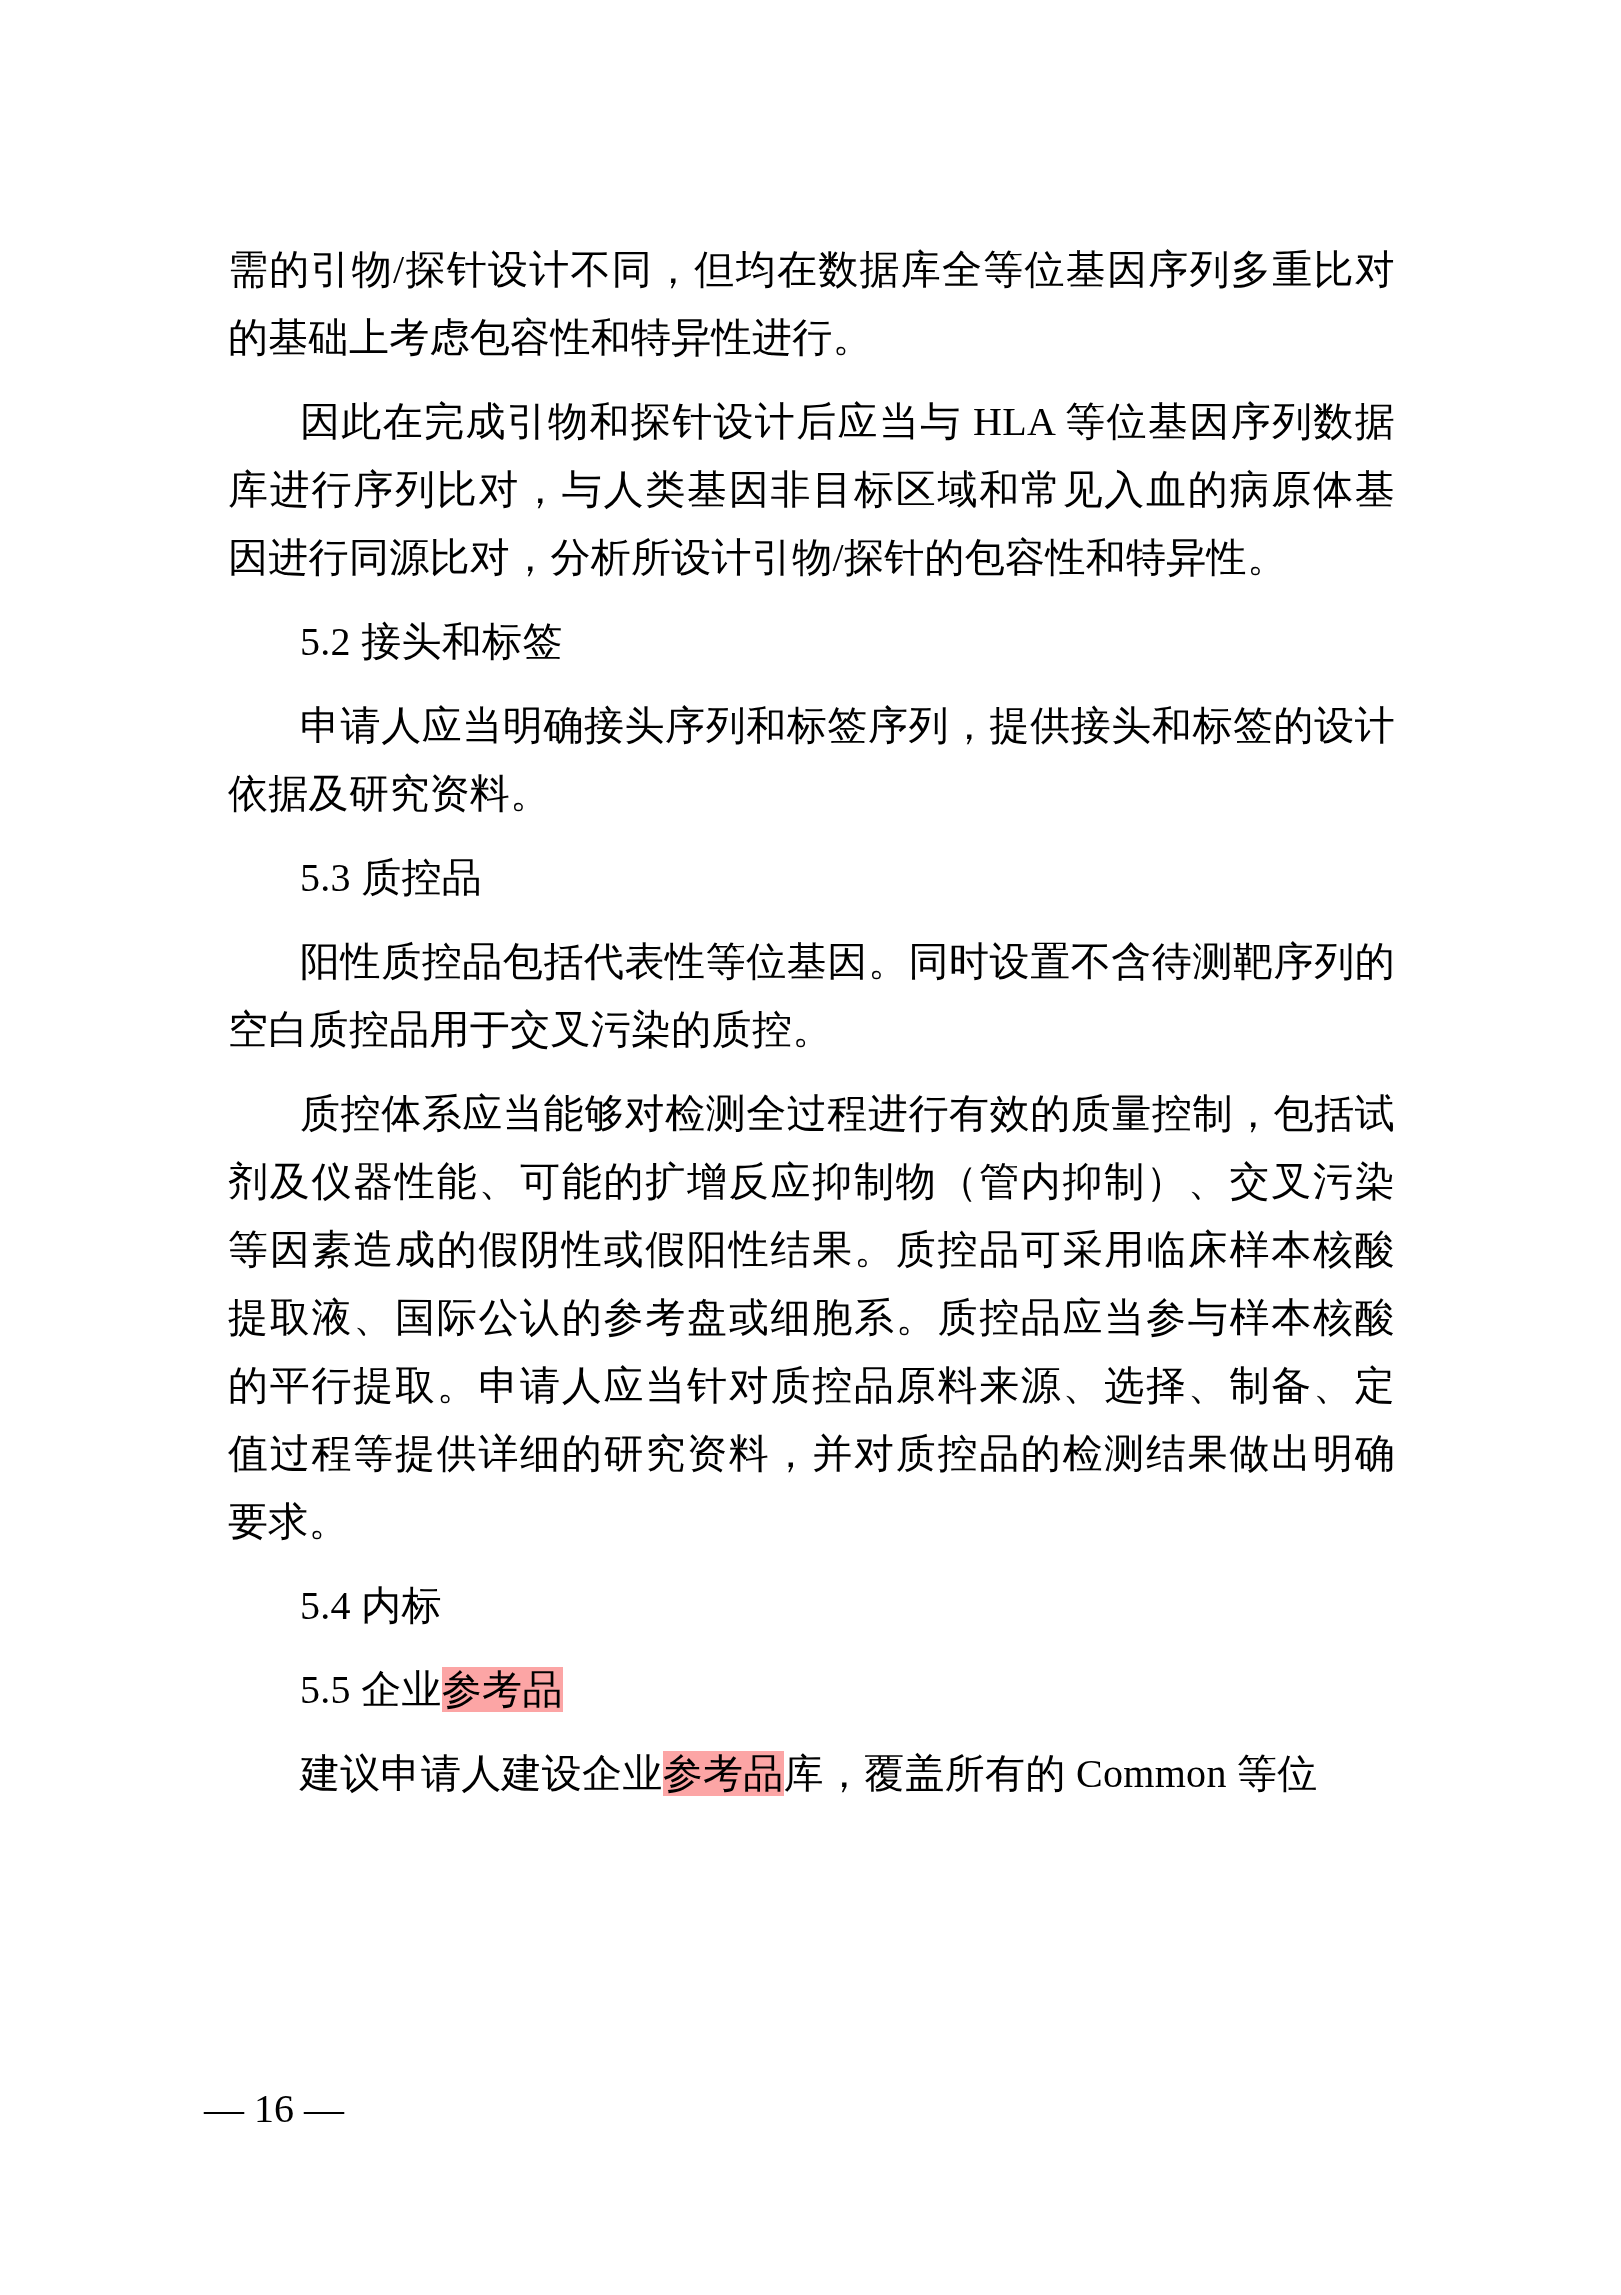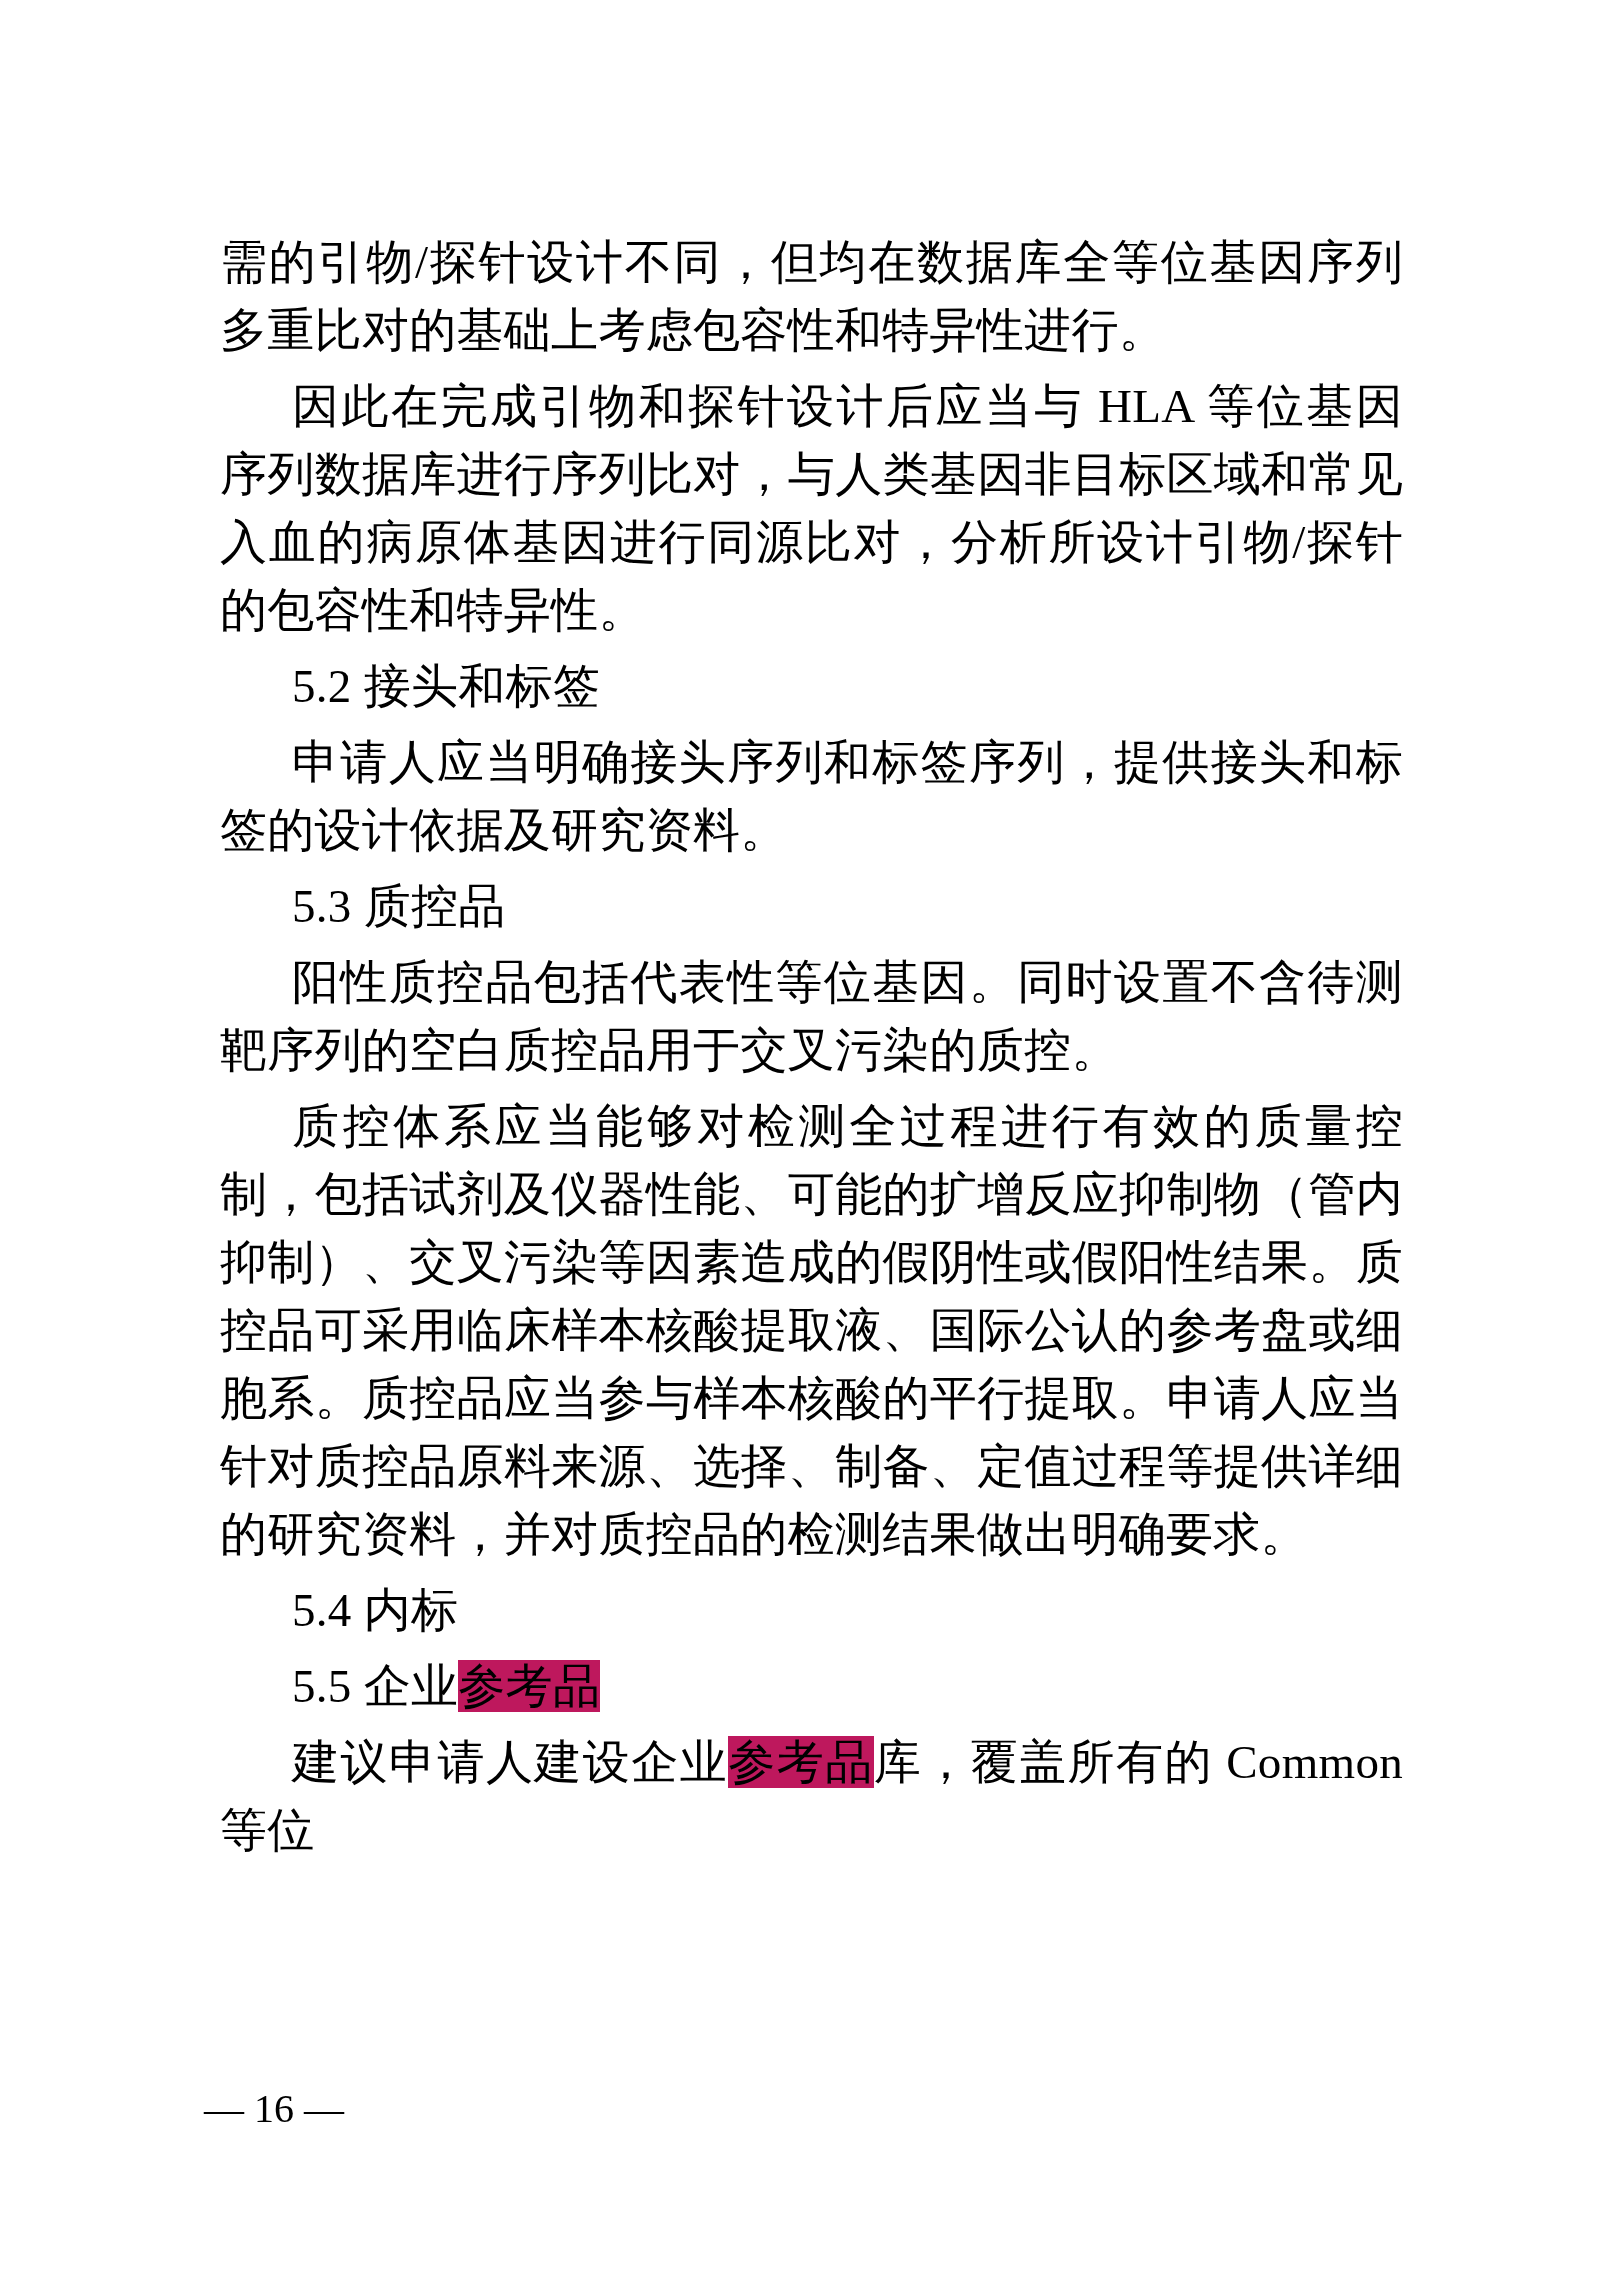--- a/index.html
+++ b/index.html
@@ -23,33 +23,33 @@
     height: 2295px;
     background: #ffffff;
   }
   .content {
     position: absolute;
     left: 212px;
     top: 220px;
     width: 1199px;
   }
   p {
-    margin: 8px;
-    font-size: 47px;
+    margin: 16px;
+    font-size: 40px;
     line-height: 68px;
     letter-spacing: 0.3px;
     text-align: justify;
     text-justify: inter-ideograph;
     white-space: pre-wrap;
   }
   p.indent {
     text-indent: 72px;
   }
   .hl {
-    background: #be185d;
+    background: #fca5a5;
   }
   .footer {
     position: absolute;
     left: 204px;
     top: 2088px;
     width: 1227px;
     font-size: 40px;
     line-height: 41px;
     text-align: left;
   }

